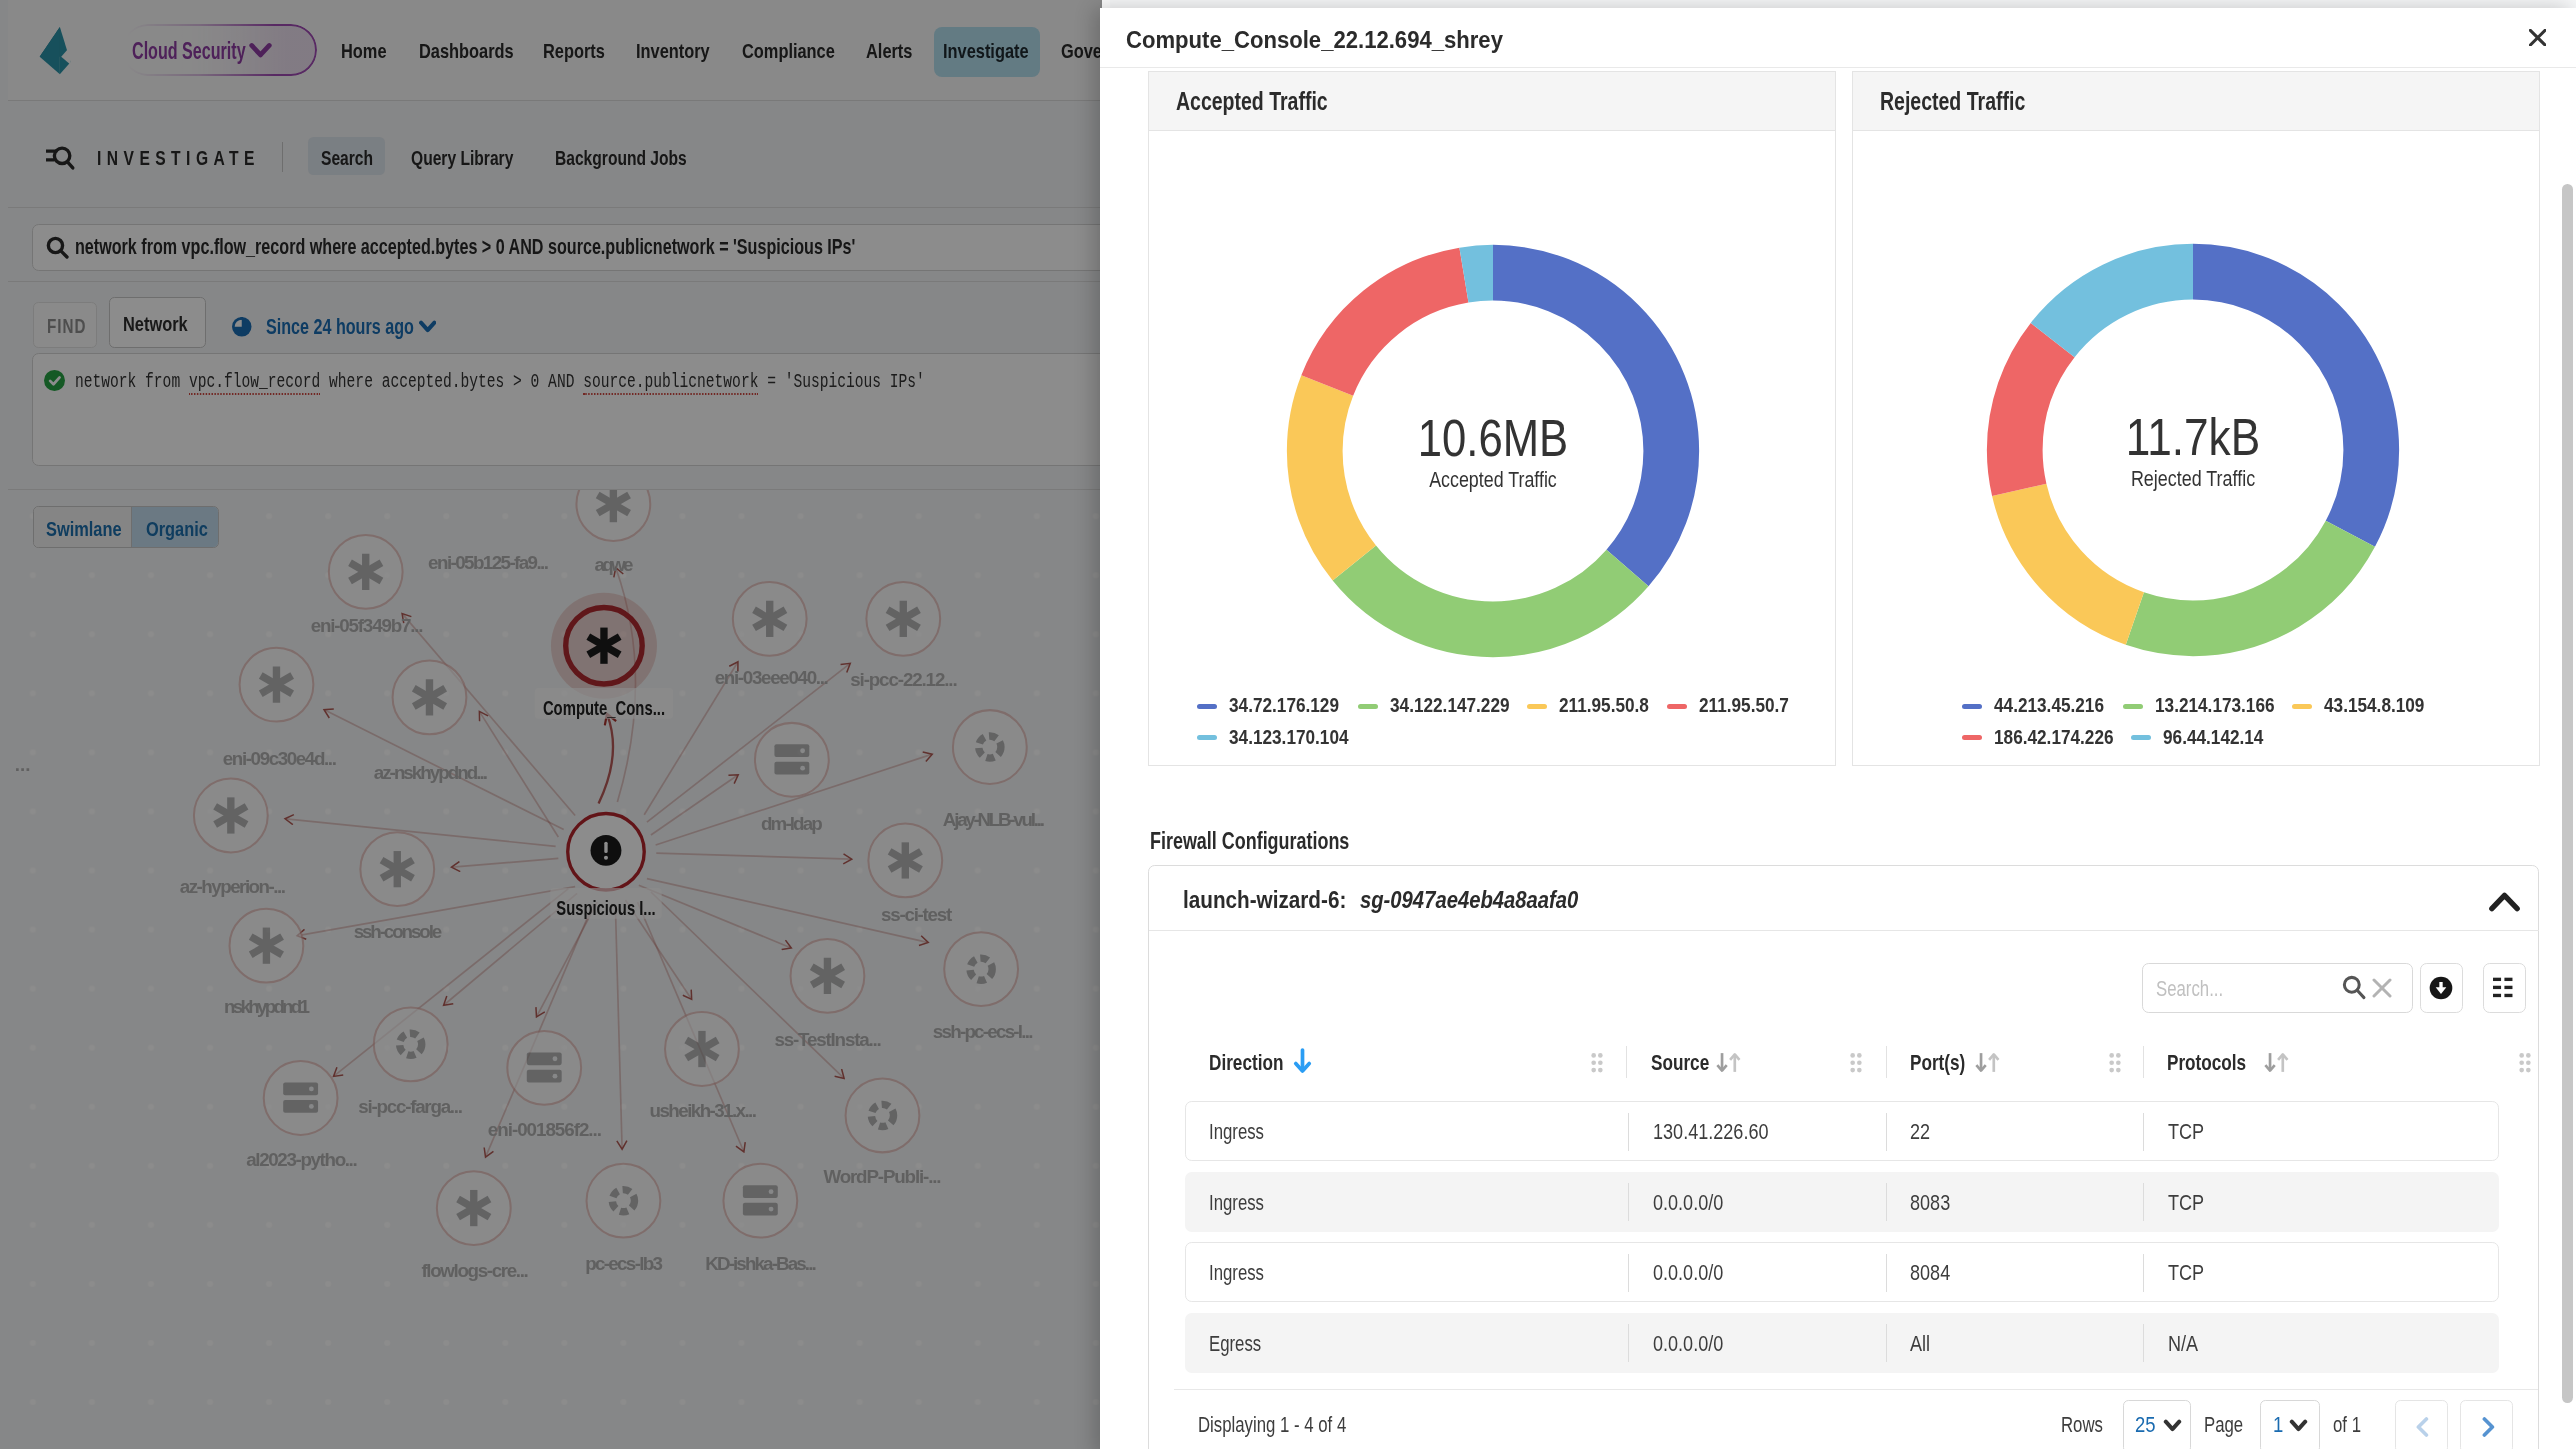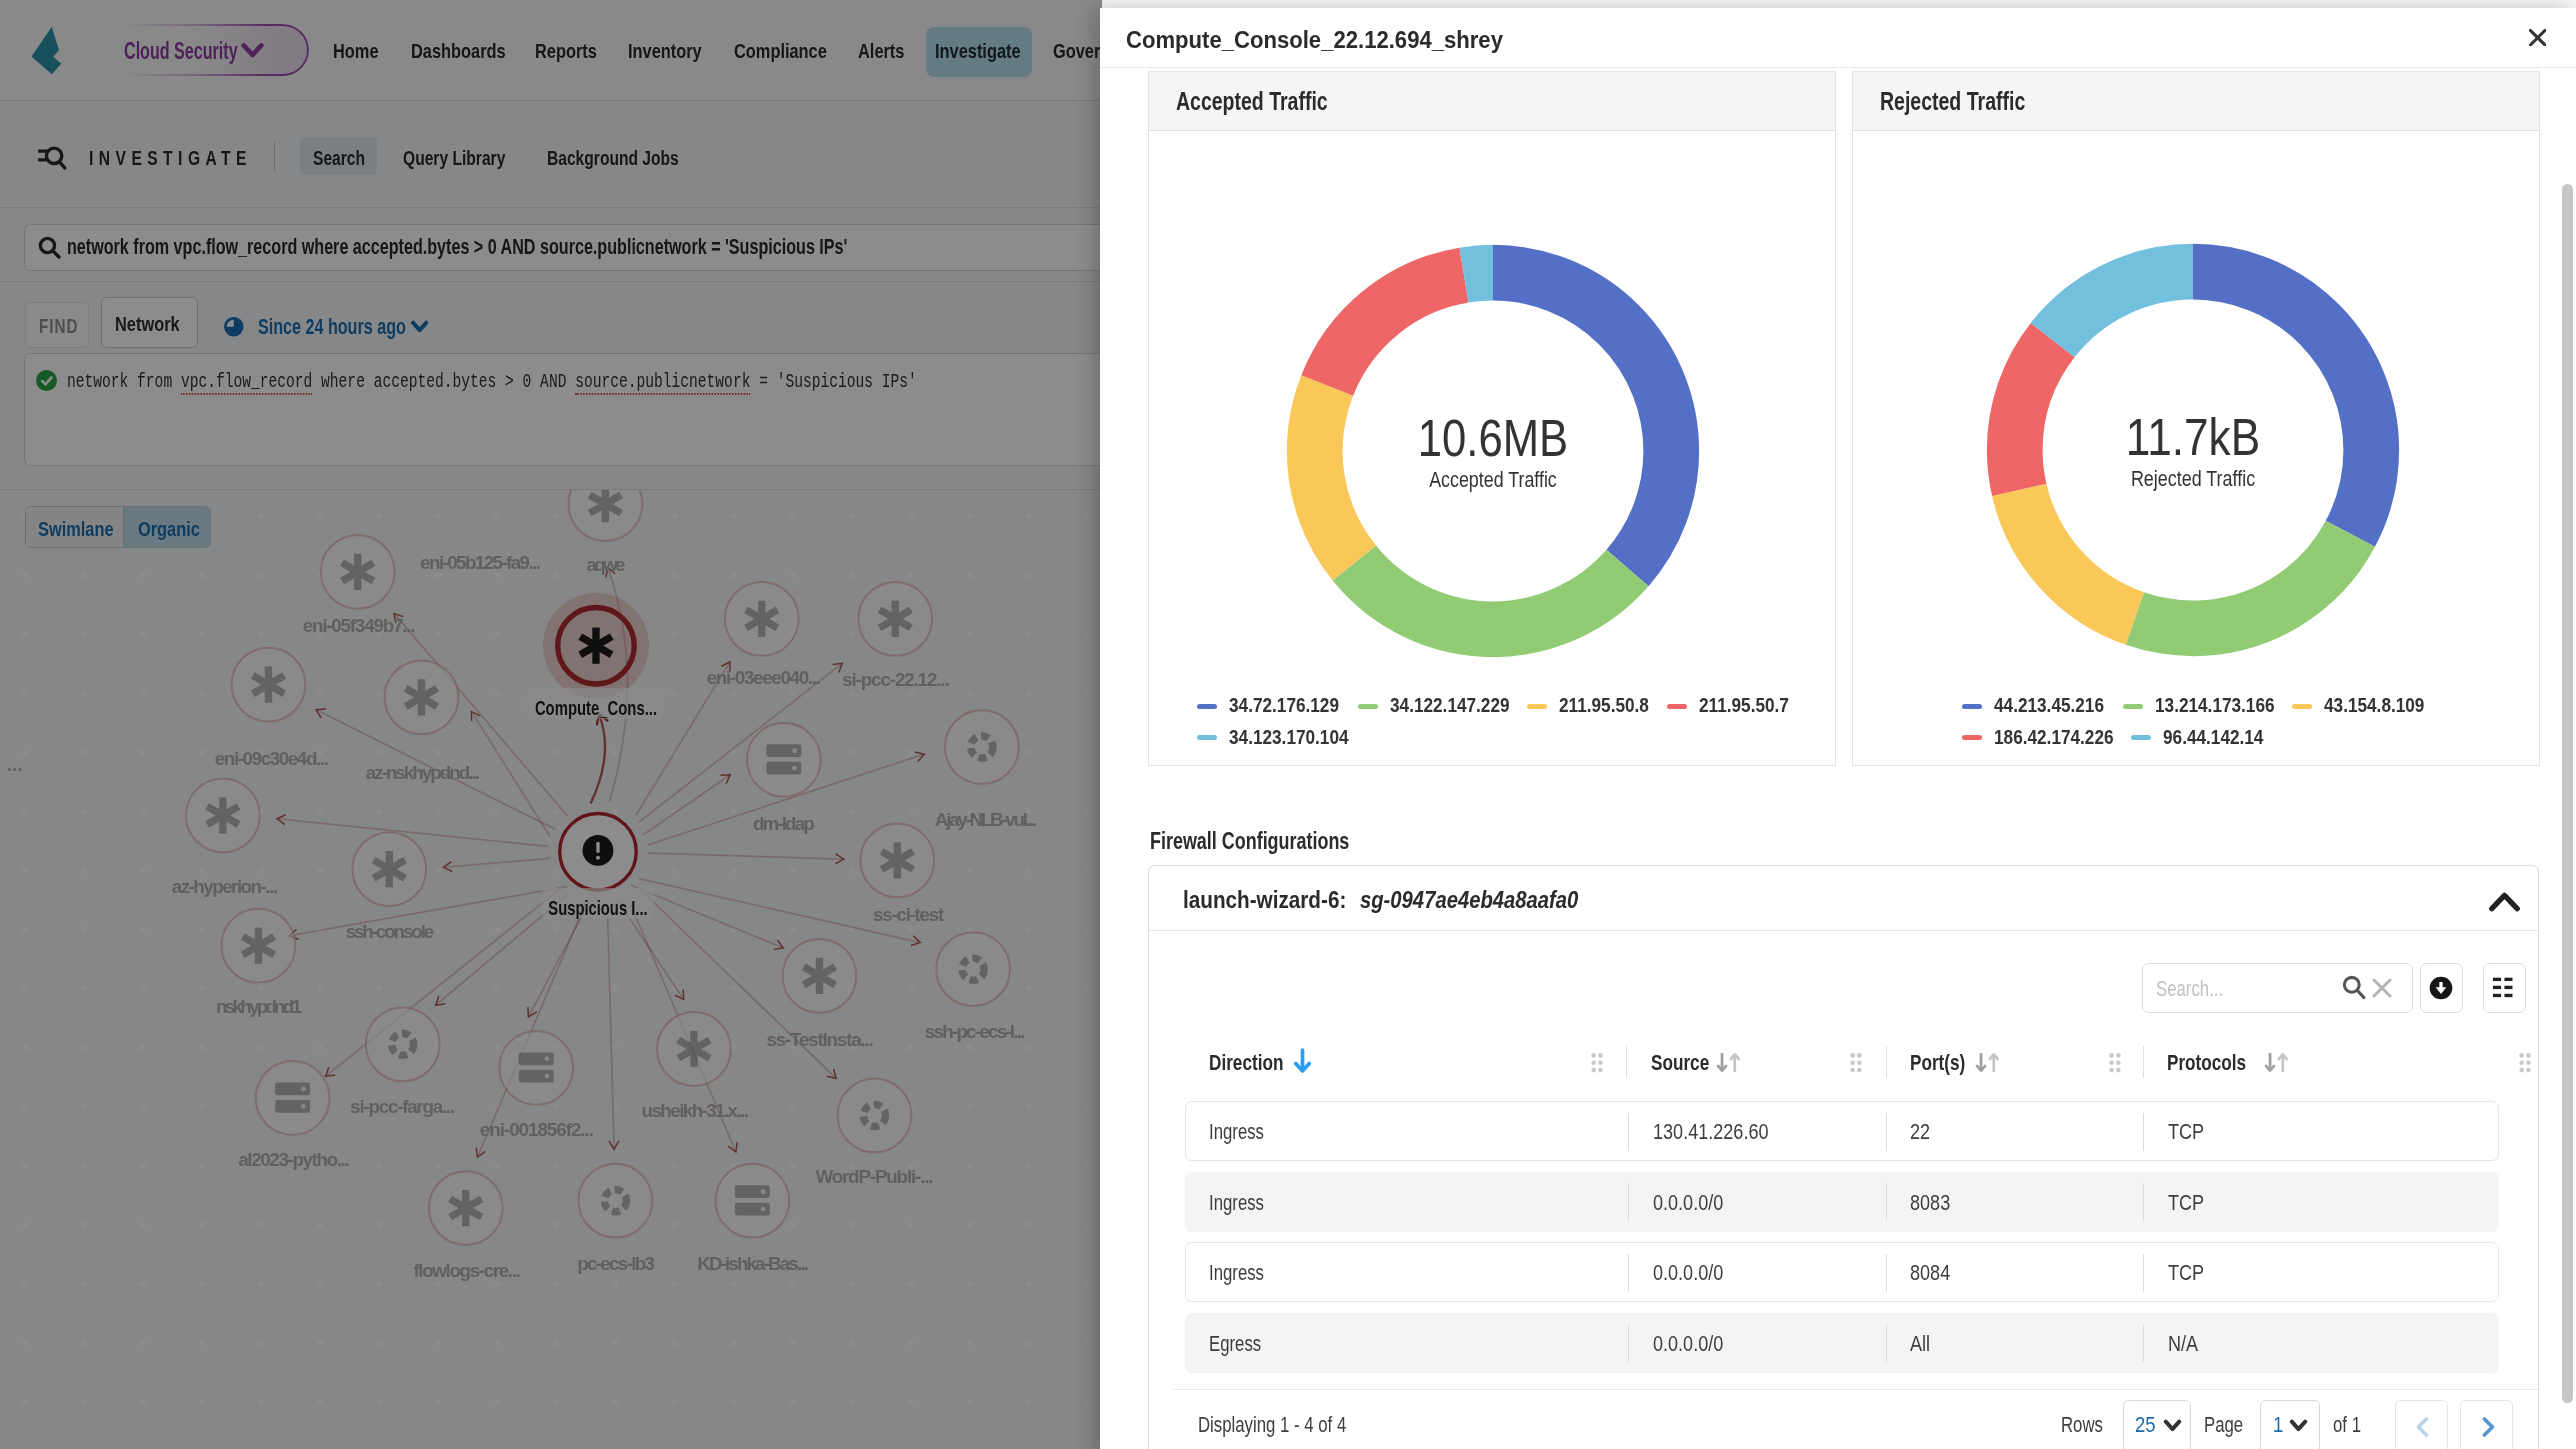--- a/index.html
+++ b/index.html
@@ -12,21 +12,21 @@
   .f70 { transform:scaleX(0.70); }
   .f84 { transform:scaleX(0.84); }
   .f86 { transform:scaleX(0.86); }
   .f88 { transform:scaleX(0.88); }
   .f90 { transform:scaleX(0.90); }
   .f94 { transform:scaleX(0.94); }
 </style>
 </head>
 <body>
 
-<div id="left" class="abs" style="left:0;top:0;width:1102px;height:1449px;overflow:hidden;">
+<div id="left" class="abs" style="left:8px;top:0;width:1102px;height:1449px;overflow:hidden;">
 
   <div class="abs" style="left:0;top:0;width:2576px;height:101px;background:#fafafa;border-bottom:1.3px solid #dcdcdc;"></div>
   <div class="abs" style="left:0;top:102px;width:2576px;height:1347px;background:#f5f6f7;"></div>
   <div class="abs" style="left:0;top:207px;width:2576px;height:1.3px;background:#dedede;"></div>
   <div class="abs" style="left:0;top:281px;width:2576px;height:1.3px;background:#dedede;"></div>
   <div class="abs" style="left:0;top:489px;width:2576px;height:1.3px;background:#dedede;"></div>
 
   <svg class="abs" style="left:31px;top:27px;" width="35" height="50" viewBox="0 0 52 74">
     <polygon points="1,44 31,0 31,44" fill="#156f88"></polygon>
     <polygon points="31,0 31,70 1,44" fill="#2b93a8"></polygon>

